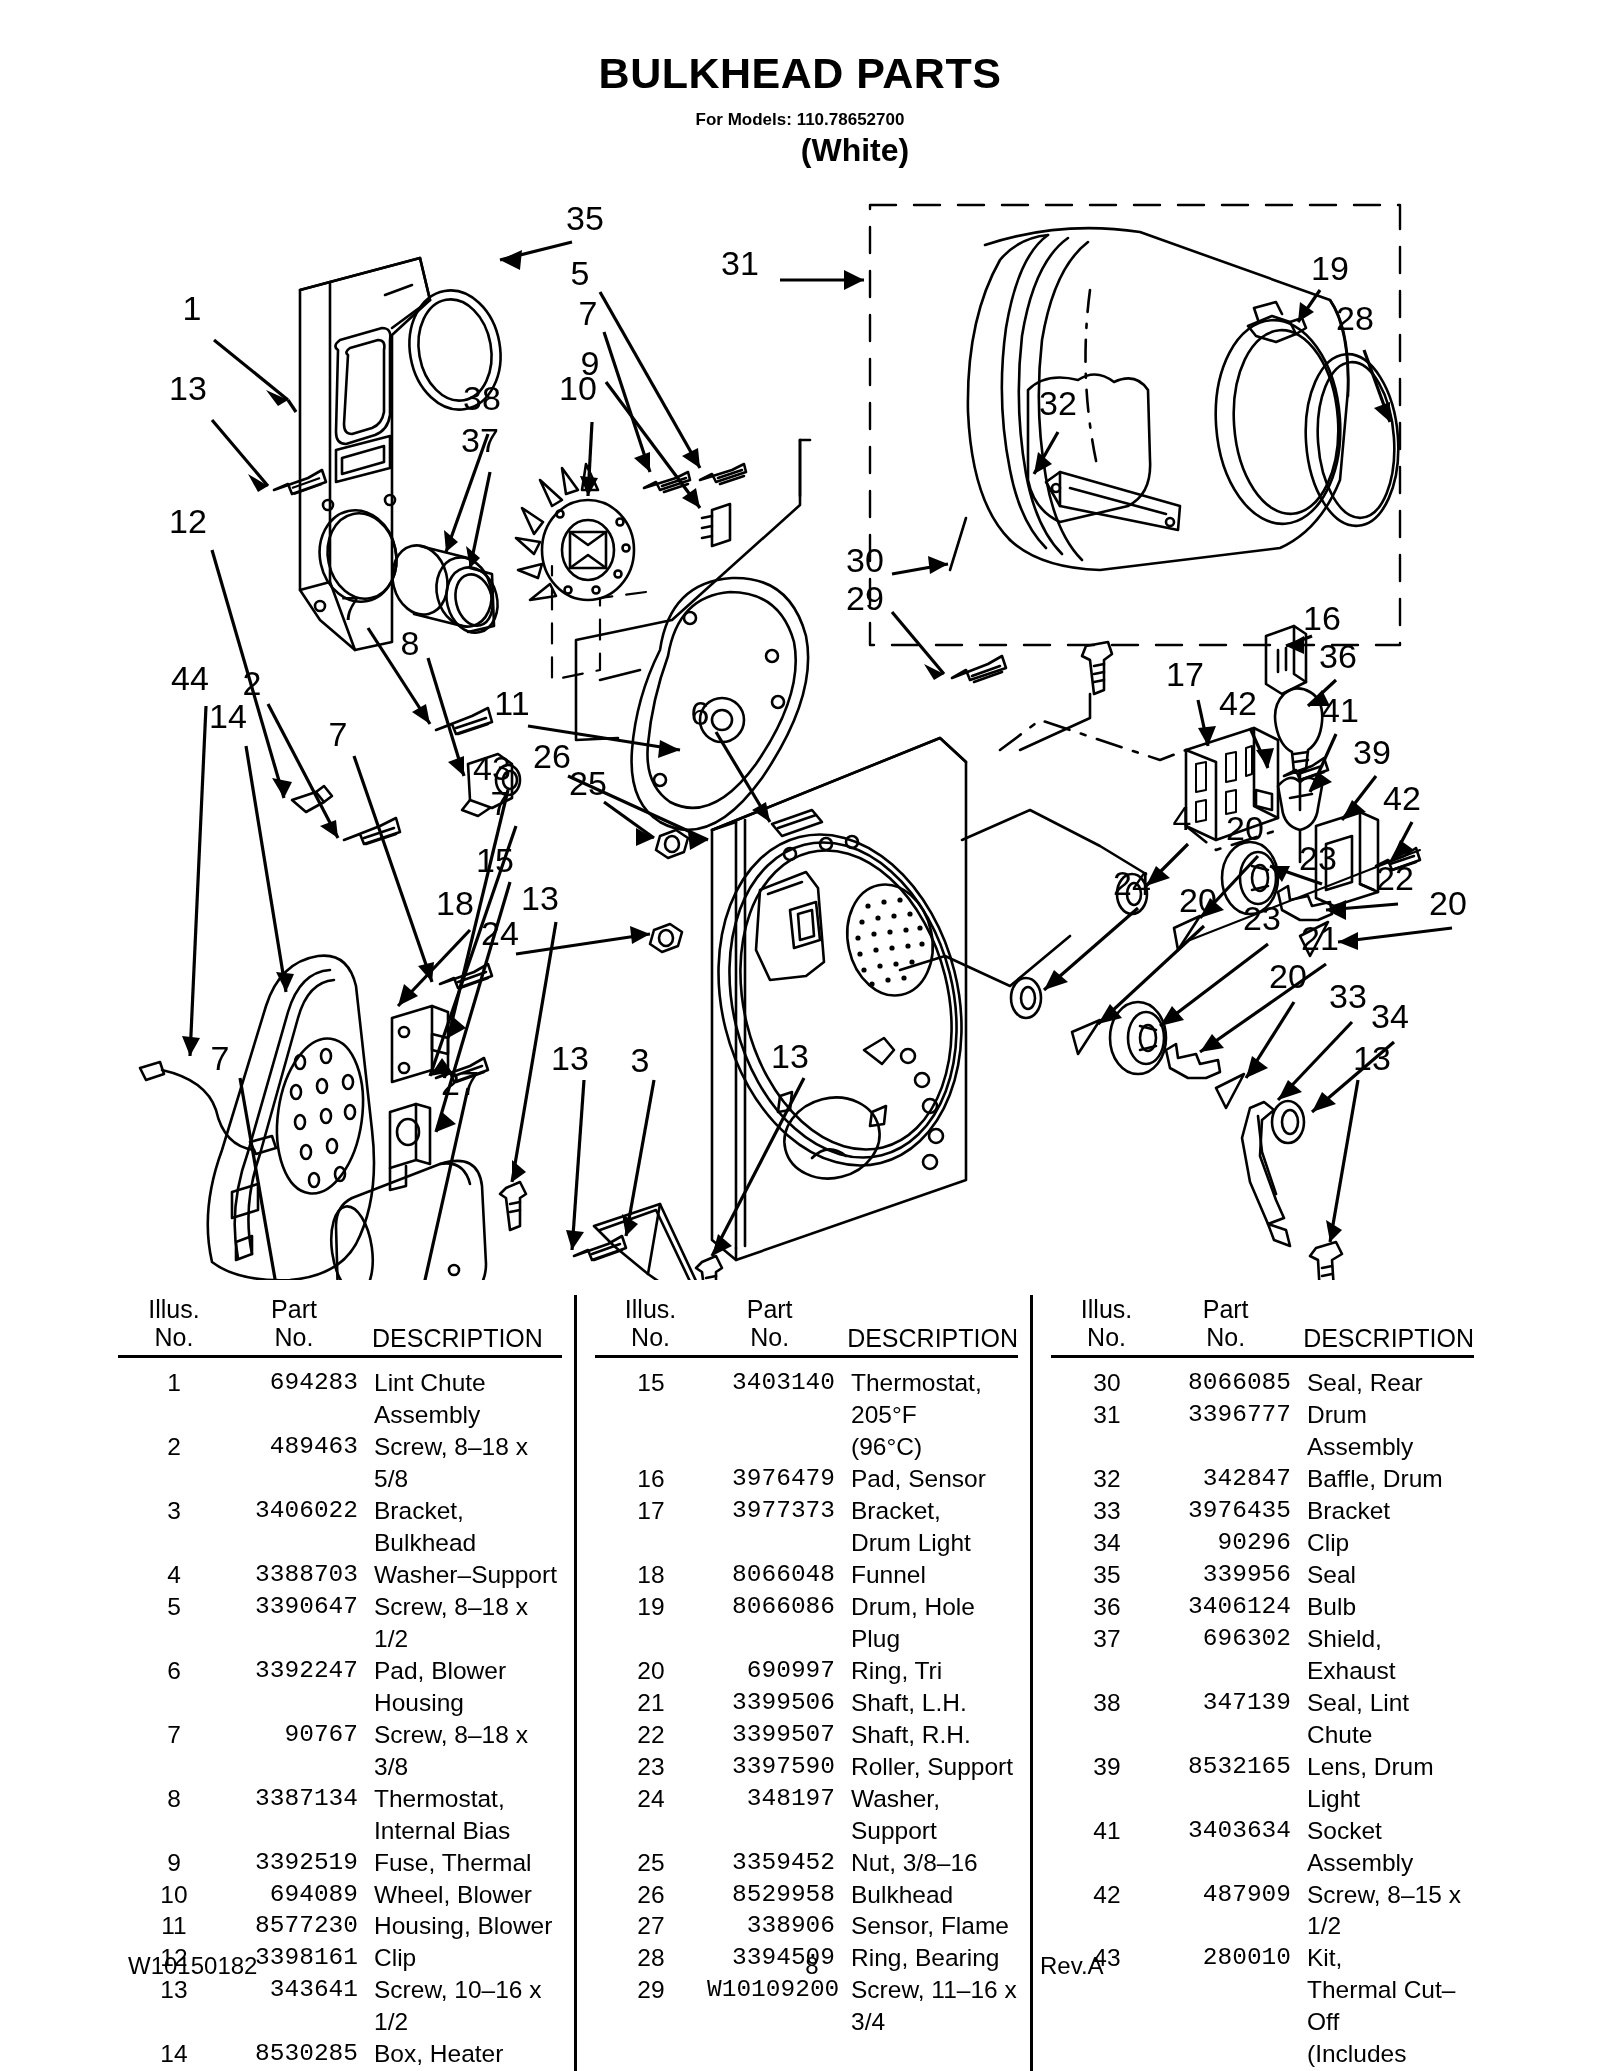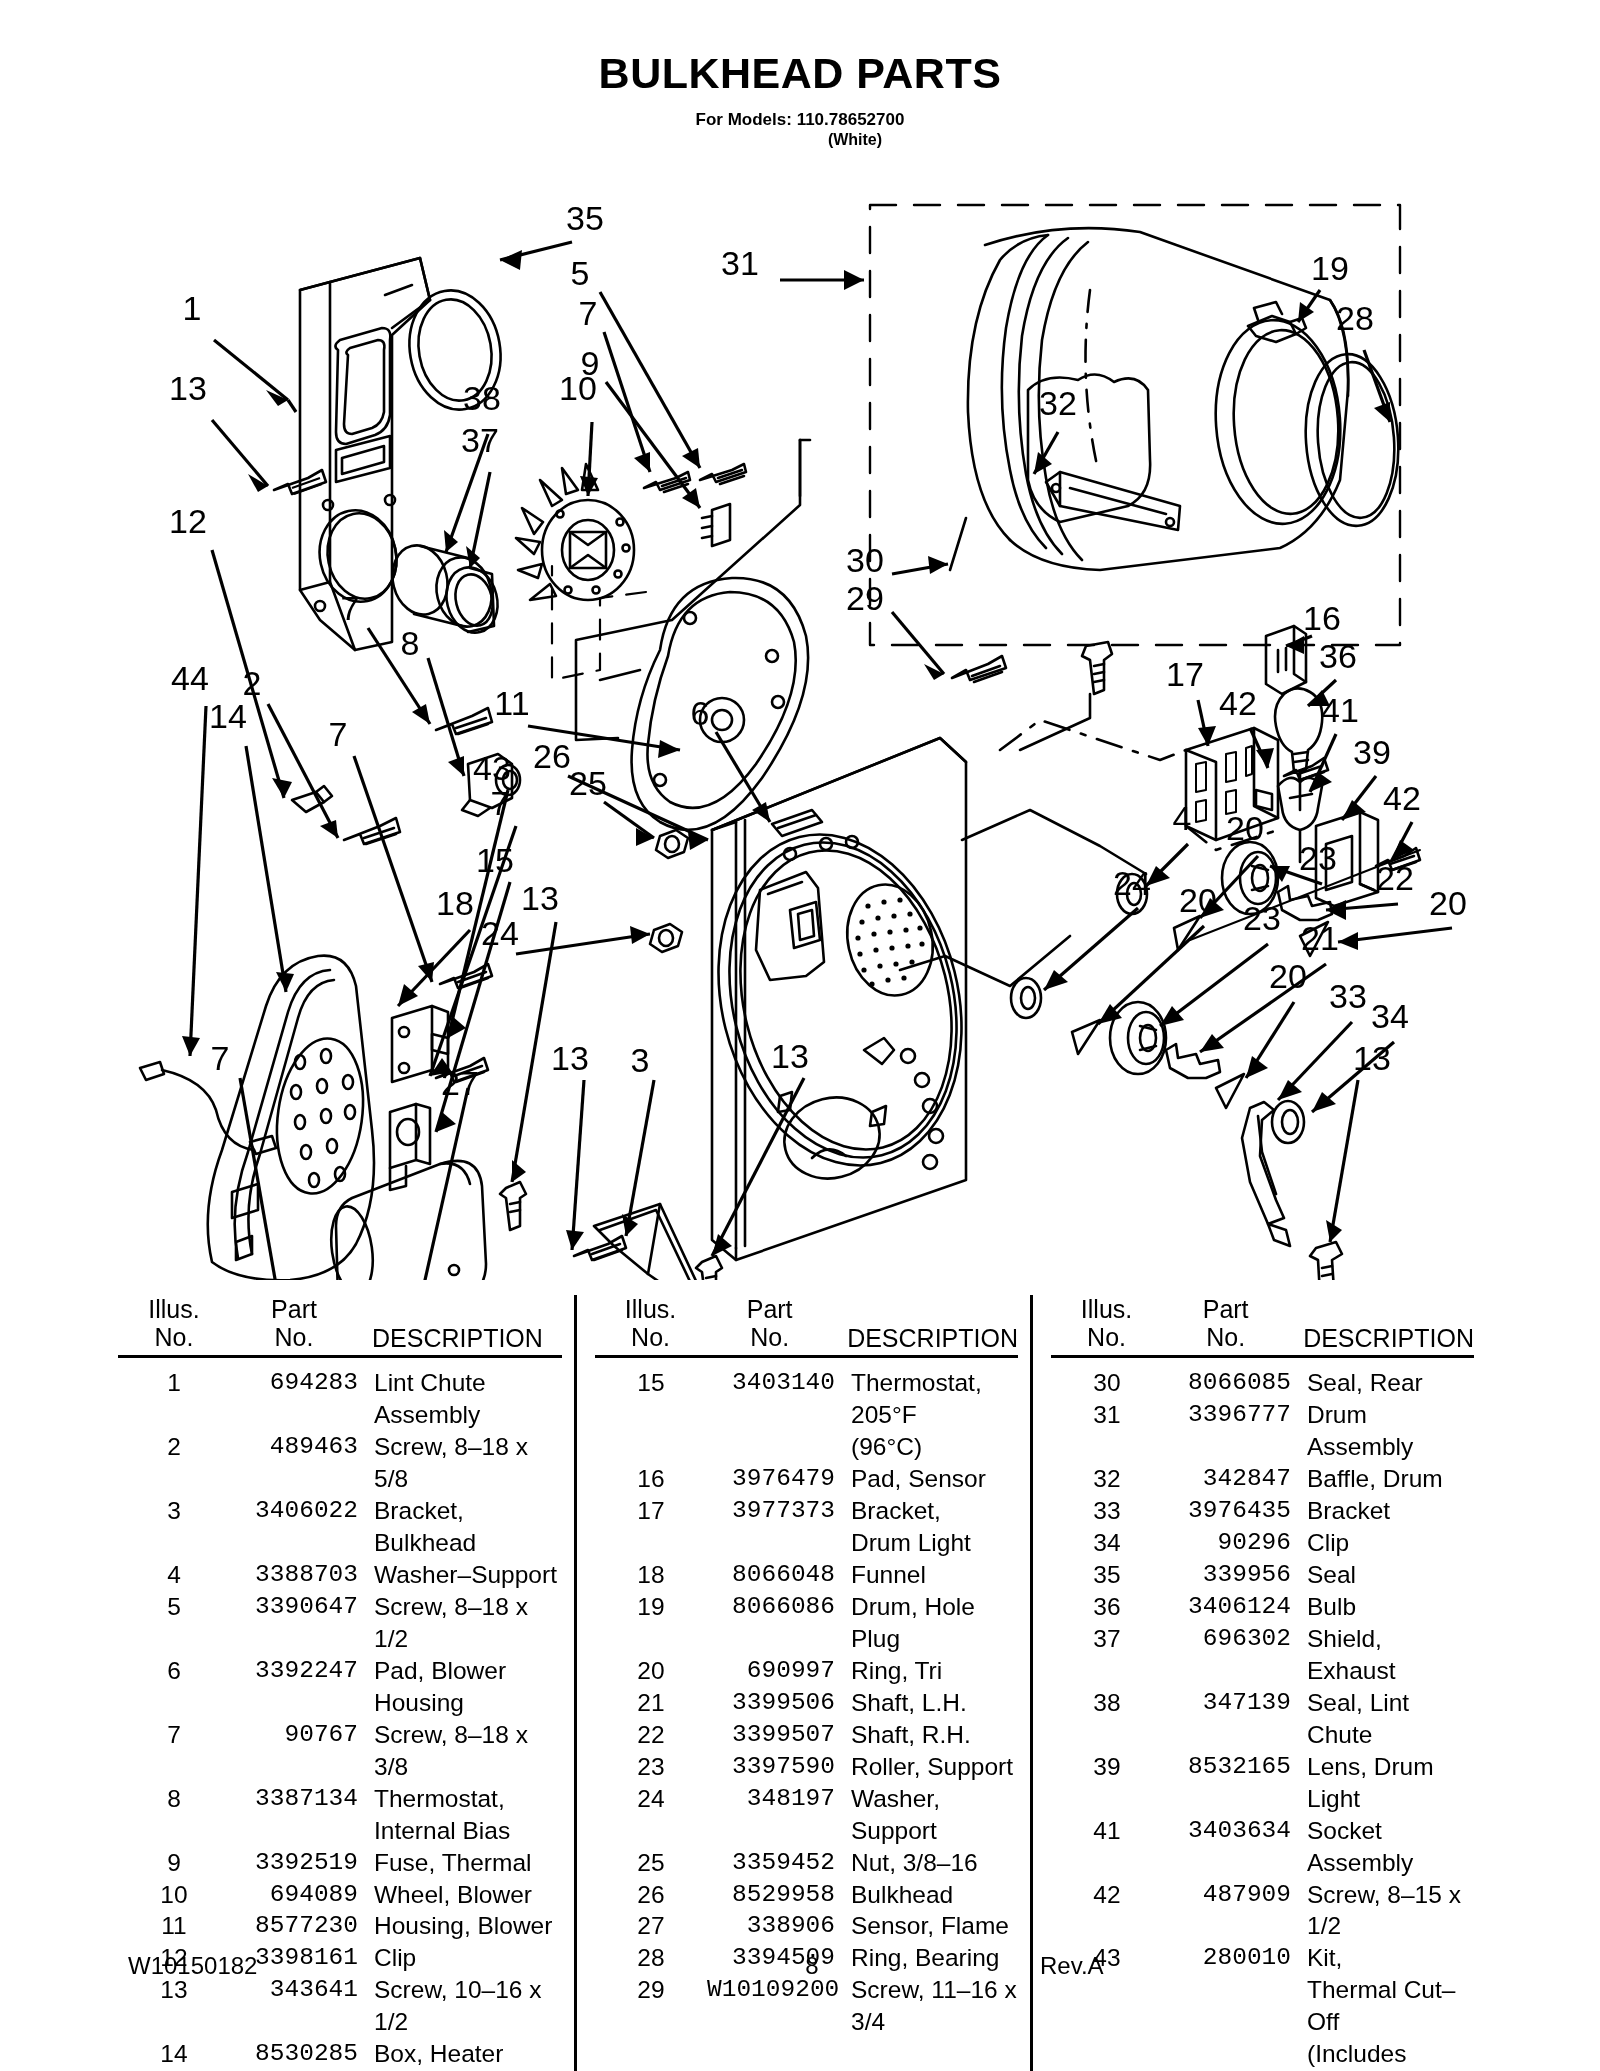--- a/index.html
+++ b/index.html
@@ -36,21 +36,21 @@
     line-height: 1.0;
     margin: 0;
   }
   .doc-subtitle {
     font-size: 17px;
     font-weight: bold;
     margin-top: 14px;
     line-height: 1.25;
   }
   .doc-subtitle2 {
-    font-size: 16px;
+    font-size: 32px;
     font-weight: bold;
     line-height: 1.25;
     margin-left: 110px;
   }
 
   
   #illustration {
     position: absolute;
     left: 0;
     top: 150px;

